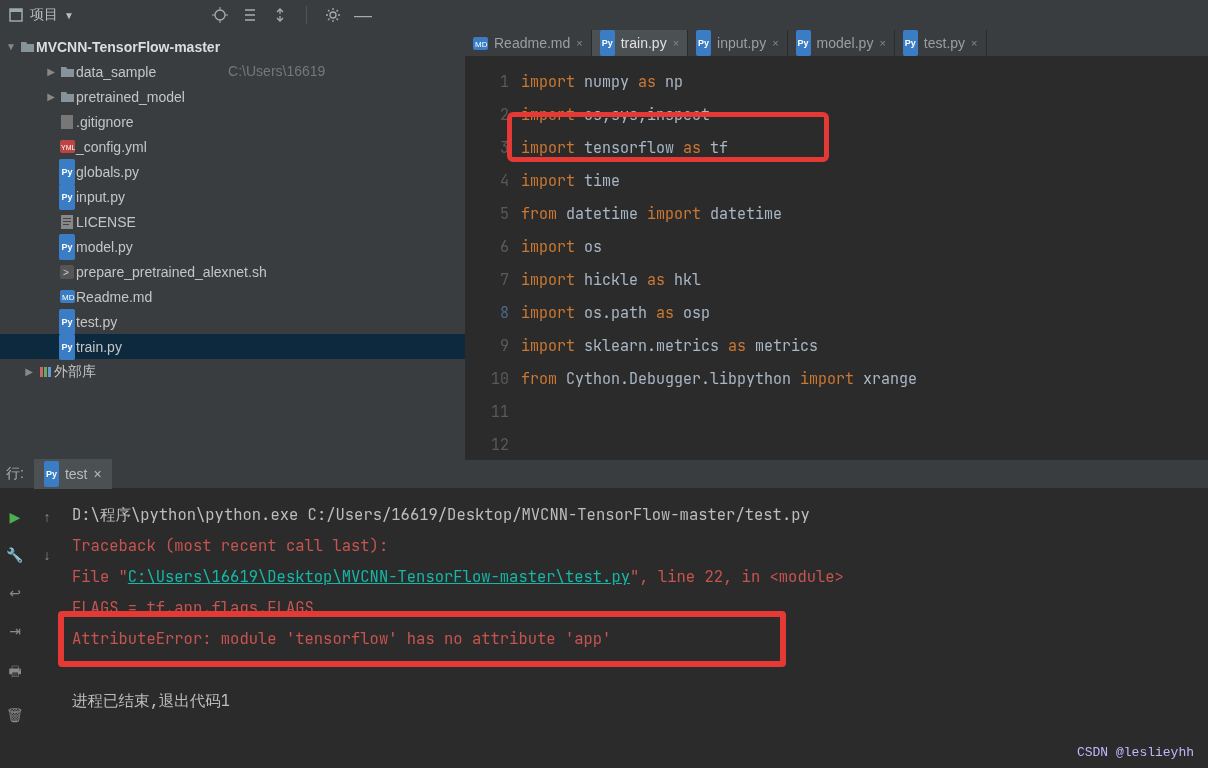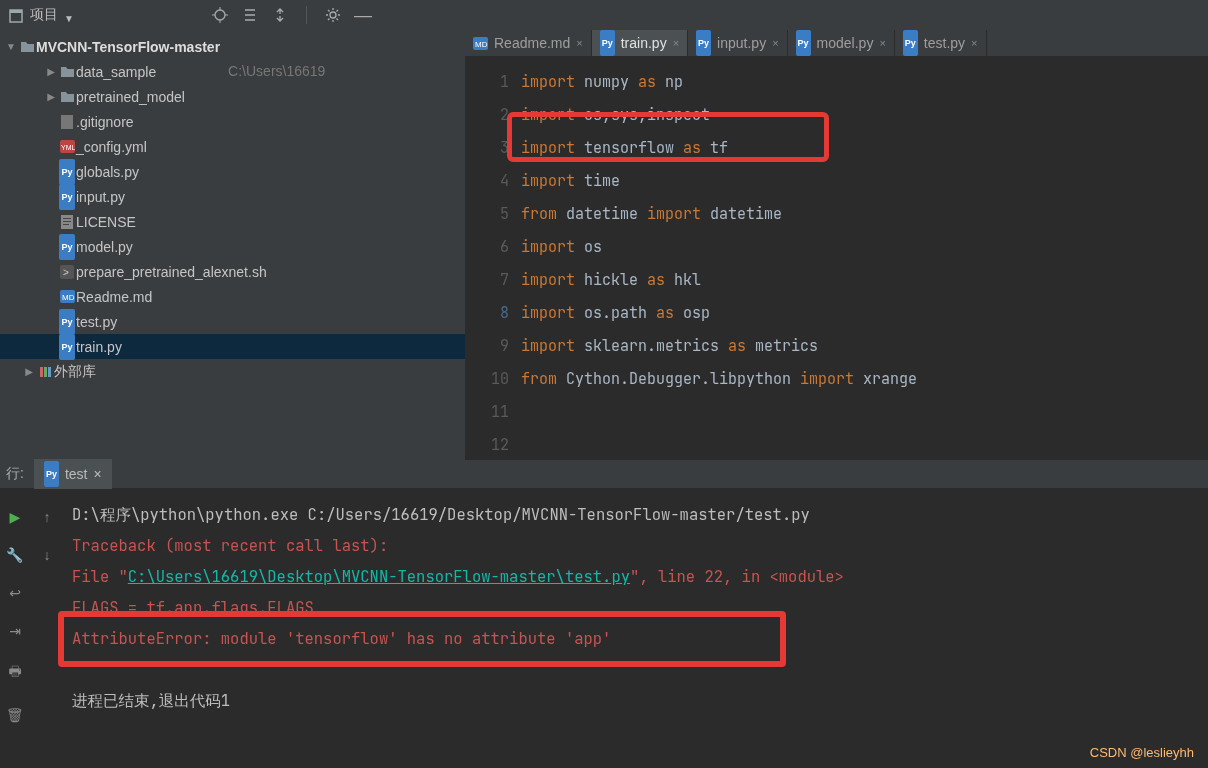--- a/index.html
+++ b/index.html
@@ -15,21 +15,21 @@
 }
 .topbar {
   display: flex;
   align-items: center;
   height: 30px;
   background: #3a3d3f;
   padding: 0 8px;
   gap: 14px;
   color: #bbb;
 }
-.topbar .proj-label { display:flex; align-items:flex-end; gap:6px; }
+.topbar .proj-label { display:flex; align-items:center; gap:6px; }
 .topbar .caret { font-size:10px; }
 .topbar .sep { width:1px; height:18px; background:#555; margin:0 4px; }
 .icon { display:inline-flex; align-items:center; justify-content:center; width:16px; height:16px; }
 .main {
   display:flex;
   height: 430px;
   background:#2b2b2b;
 }
 .sidebar {
   width:465px;
@@ -95,21 +95,21 @@
 .run-body{ margin-top:28px; display:flex; width:100%; }
 .run-leftcol{ width:30px; display:flex; flex-direction:column; align-items:center; gap:22px; padding-top:20px; color:#8a8a8a;}
 .run-midcol{ width:34px; display:flex; flex-direction:column; align-items:center; gap:22px; padding-top:20px; color:#8a8a8a;}
 .console{
   flex:1; font-family:"JetBrains Mono","Consolas",monospace; font-size:15.5px;
   padding:10px 8px; color:#bdbdbd; line-height:31px; position:relative;
 }
 .console .err{ color:#c75450; }
 .console .link{ color:#14b8a6; text-decoration:underline; }
 .hl-attr{ position:absolute; left:-6px; top:122px; width:728px; height:56px; border:6px solid #e53935; border-radius:4px; }
-.watermark{ position:absolute; right:14px; bottom:8px; color:#fdba74; font-size:13px; }
+.watermark{ position:absolute; right:14px; bottom:8px; color:#c4b5fd; font-size:13px;font-family:Liberation Mono, monospace; }
 svg{display:block;}
 </style>
 </head>
 <body>
 
 <div class="topbar">
   <div class="proj-label">
     <span class="icon">
         <svg width="14" height="14">
           <rect x="1" y="1" width="12" height="12" fill="none" stroke="#9aa" stroke-width="1.5"></rect>

